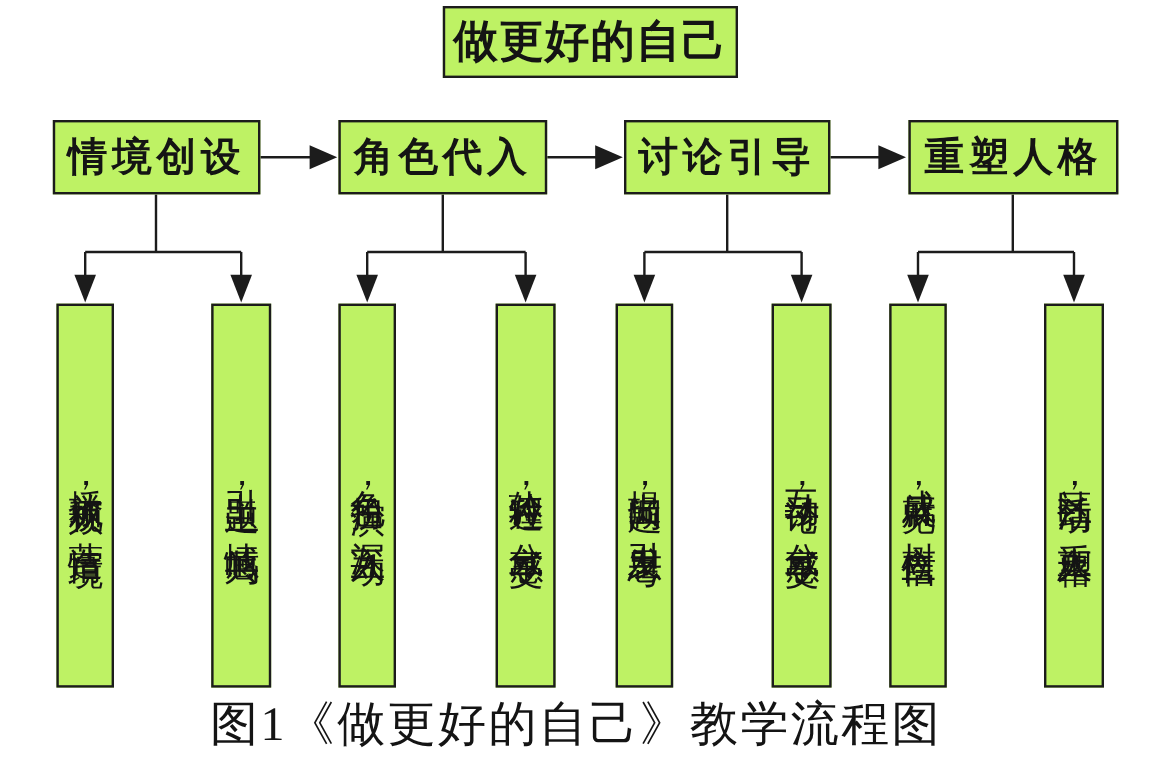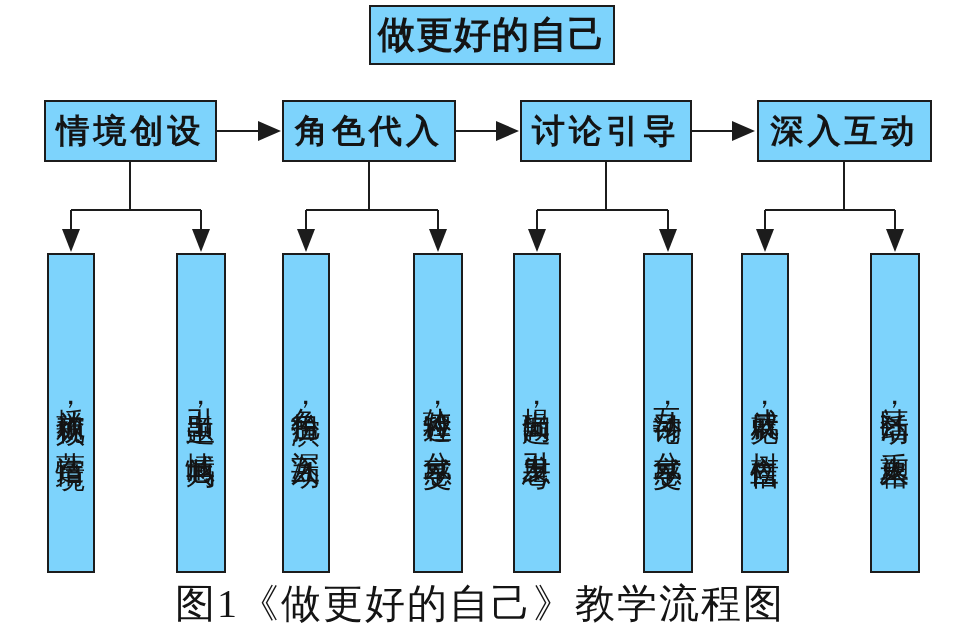--- a/index.html
+++ b/index.html
@@ -2,21 +2,21 @@
 <html><head>
 <meta charset="utf-8">
 <style>
   html,body { margin:0; padding:0; background:#ffffff; }
   .canvas {
     position:relative; width:960px; height:632px; background:#ffffff;
     font-family:"Liberation Serif", serif; color:#141414; overflow:hidden;
   }
   .overlay { position:absolute; left:0; top:0; width:960px; height:632px; pointer-events:none; }
   .box {
-    position:absolute; box-sizing:border-box; border:2px solid #1c1c1c; background:#7dd3fc;
+    position:absolute; box-sizing:border-box; border:2px solid #1c1c1c; background:#bef264;
     display:flex; align-items:center; justify-content:center; 
   }
   .title-box {
     left:369px; top:5px; width:246px; height:60px;
     font-family:"Liberation Sans", sans-serif; font-weight:bold; font-size:37px;
     letter-spacing:1px;
   }
   .stage-box {
     top:100px; height:62px; font-size:33px; letter-spacing:4px;
     font-family:"Liberation Serif", serif;
@@ -77,21 +77,21 @@
       <polygon class="head" points="756,229 774,229 765,252"></polygon>
       <polygon class="head" points="886,229 904,229 895,252"></polygon>
     </g>
   </svg>
 
   <div class="box title-box">做更好的自己</div>
 
   <div class="box stage-box" style="left:44px;  width:173px">情境创设</div>
   <div class="box stage-box" style="left:520px; width:172px">讨论引导</div>
   <div class="box stage-box" style="left:282px; width:174px">角色代入</div>
-  <div class="box stage-box" style="left:757px; width:175px">深入互动</div>
+  <div class="box stage-box" style="left:757px; width:175px">重塑人格</div>
 
   <div class="box vbox" style="left:47px;  width:48px">播放视频，营造情境</div>
   <div class="box vbox" style="left:176px; width:50px">引出主题，情感共鸣</div>
   <div class="box vbox" style="left:282px; width:48px">角色扮演，深入互动</div>
   <div class="box vbox" style="left:413px; width:50px">体验过程，分享感受</div>
   <div class="box vbox" style="left:513px; width:48px">提出问题，引发思考</div>
   <div class="box vbox" style="left:643px; width:50px">互动讨论，分享感受</div>
   <div class="box vbox" style="left:741px; width:48px">成就展览，树立自信</div>
   <div class="box vbox" style="left:870px; width:50px">社区活动，重塑人格</div>
 

